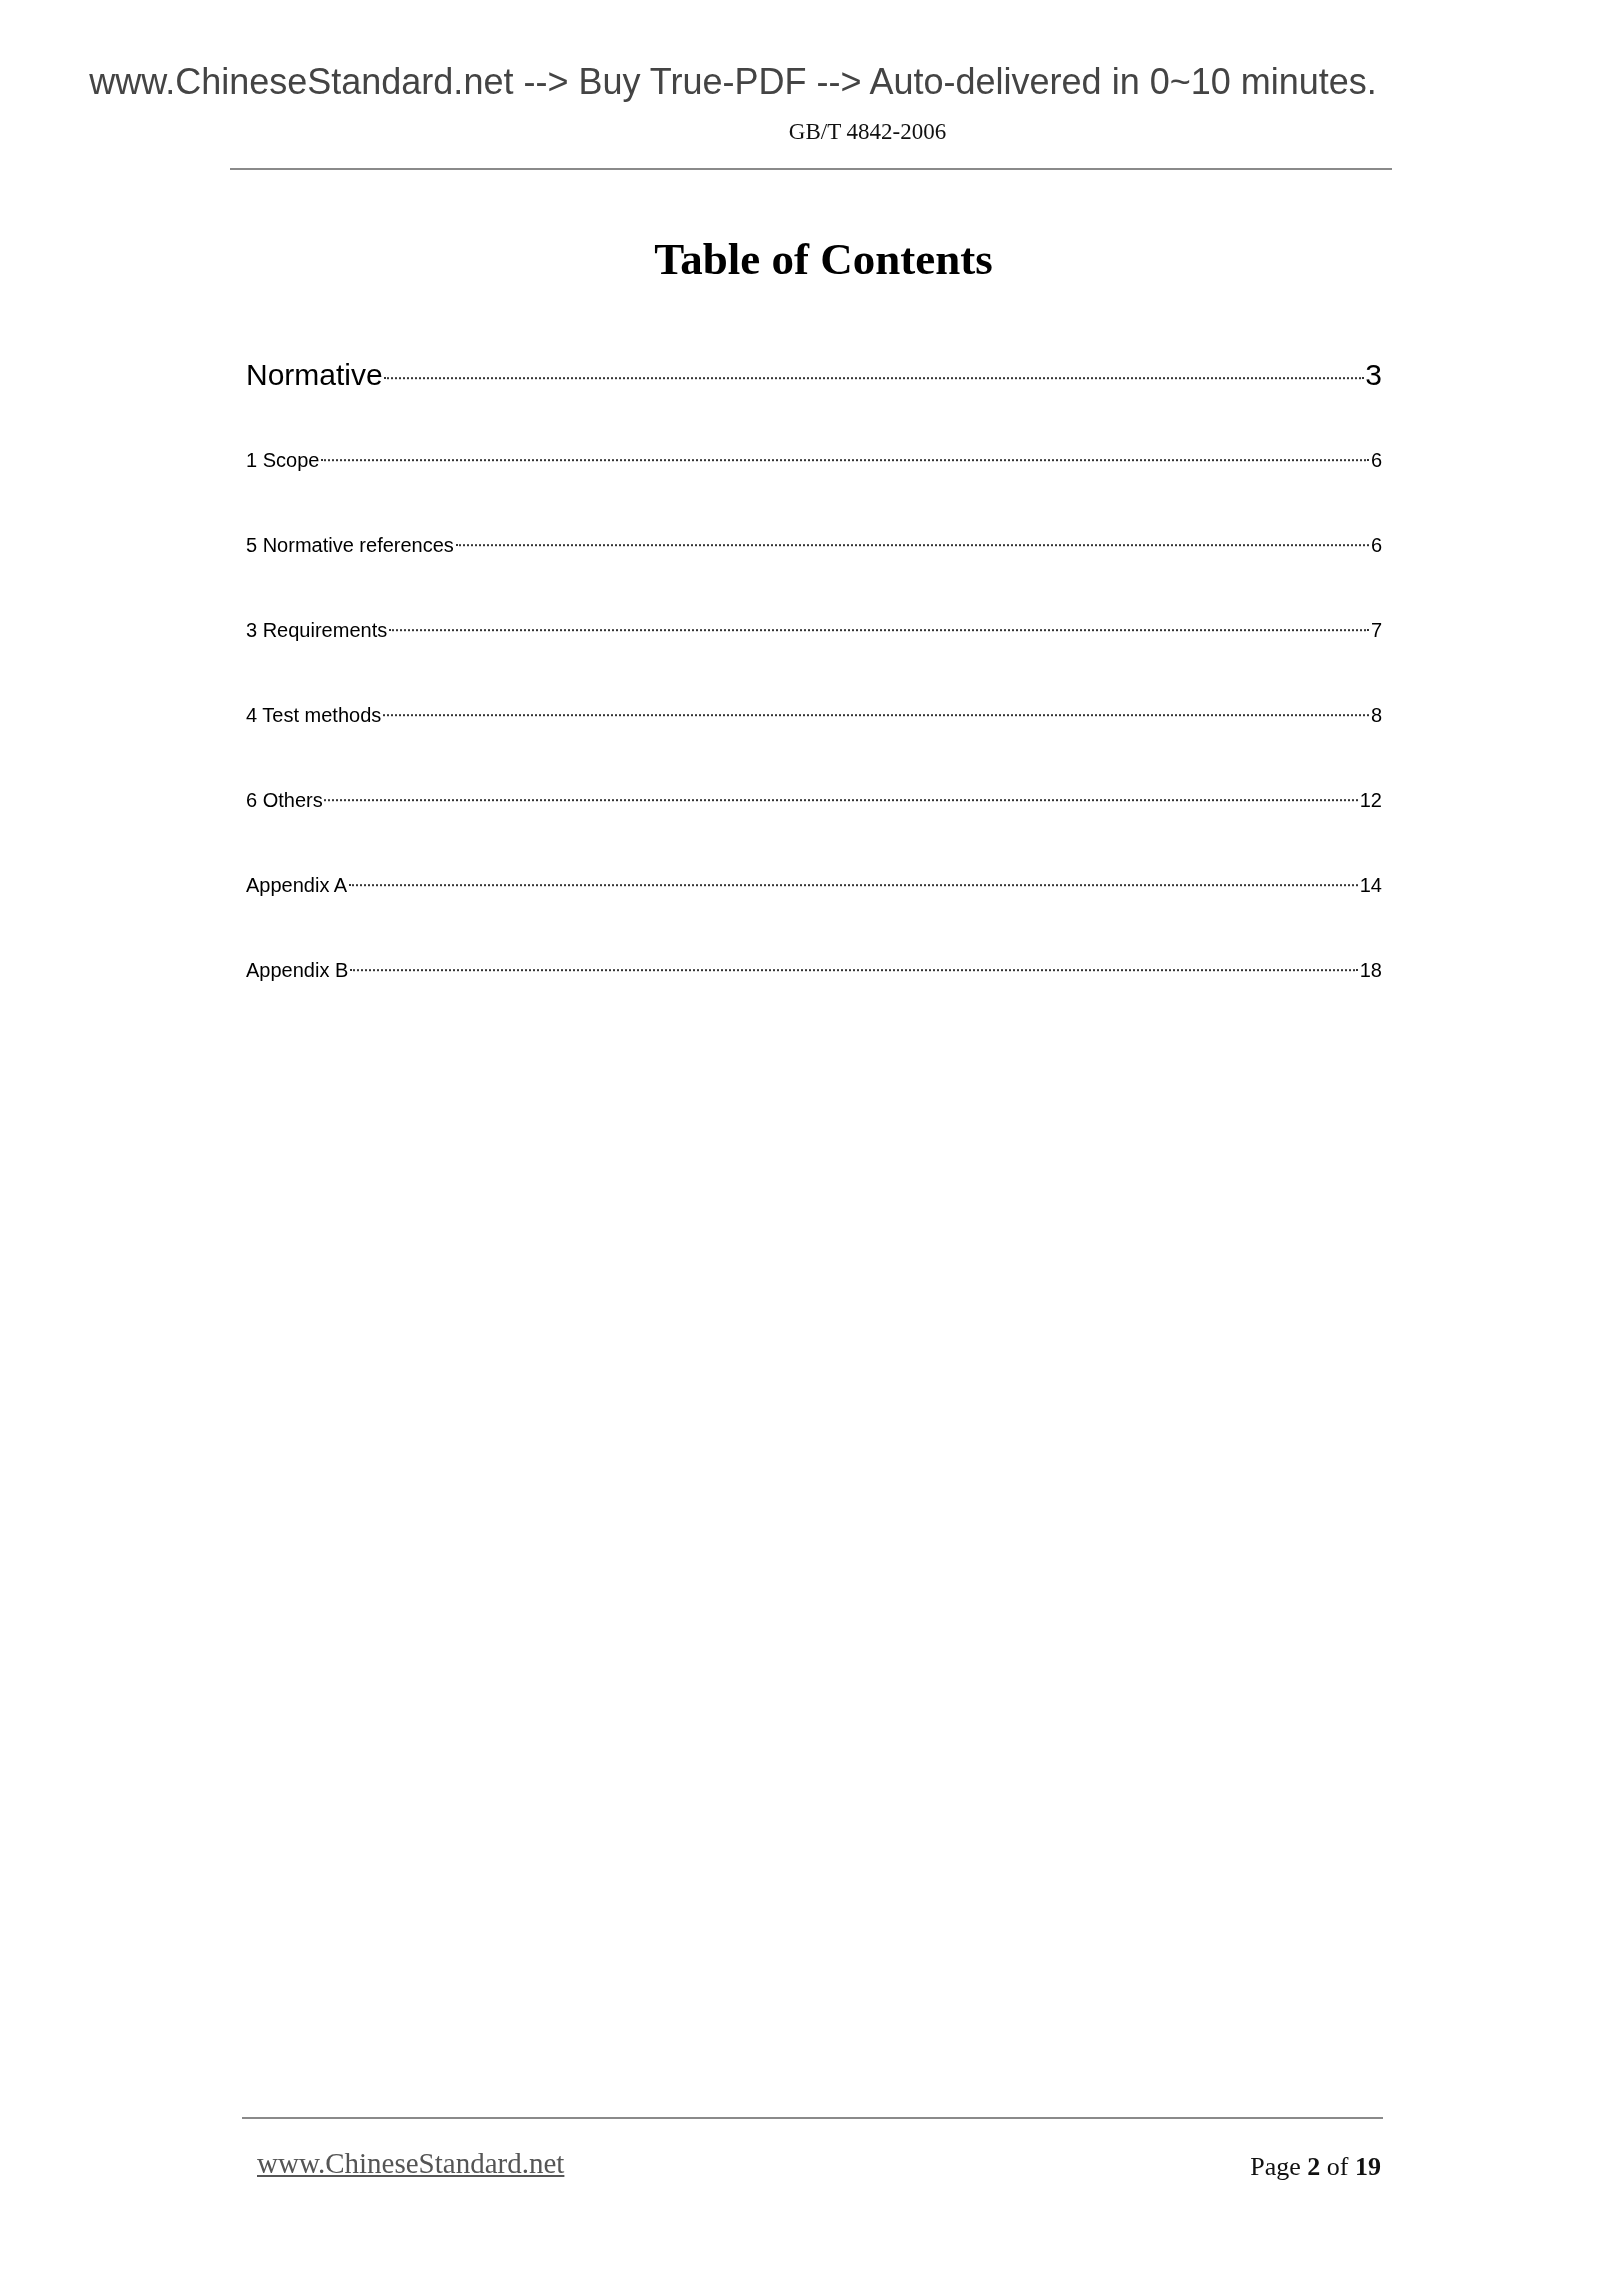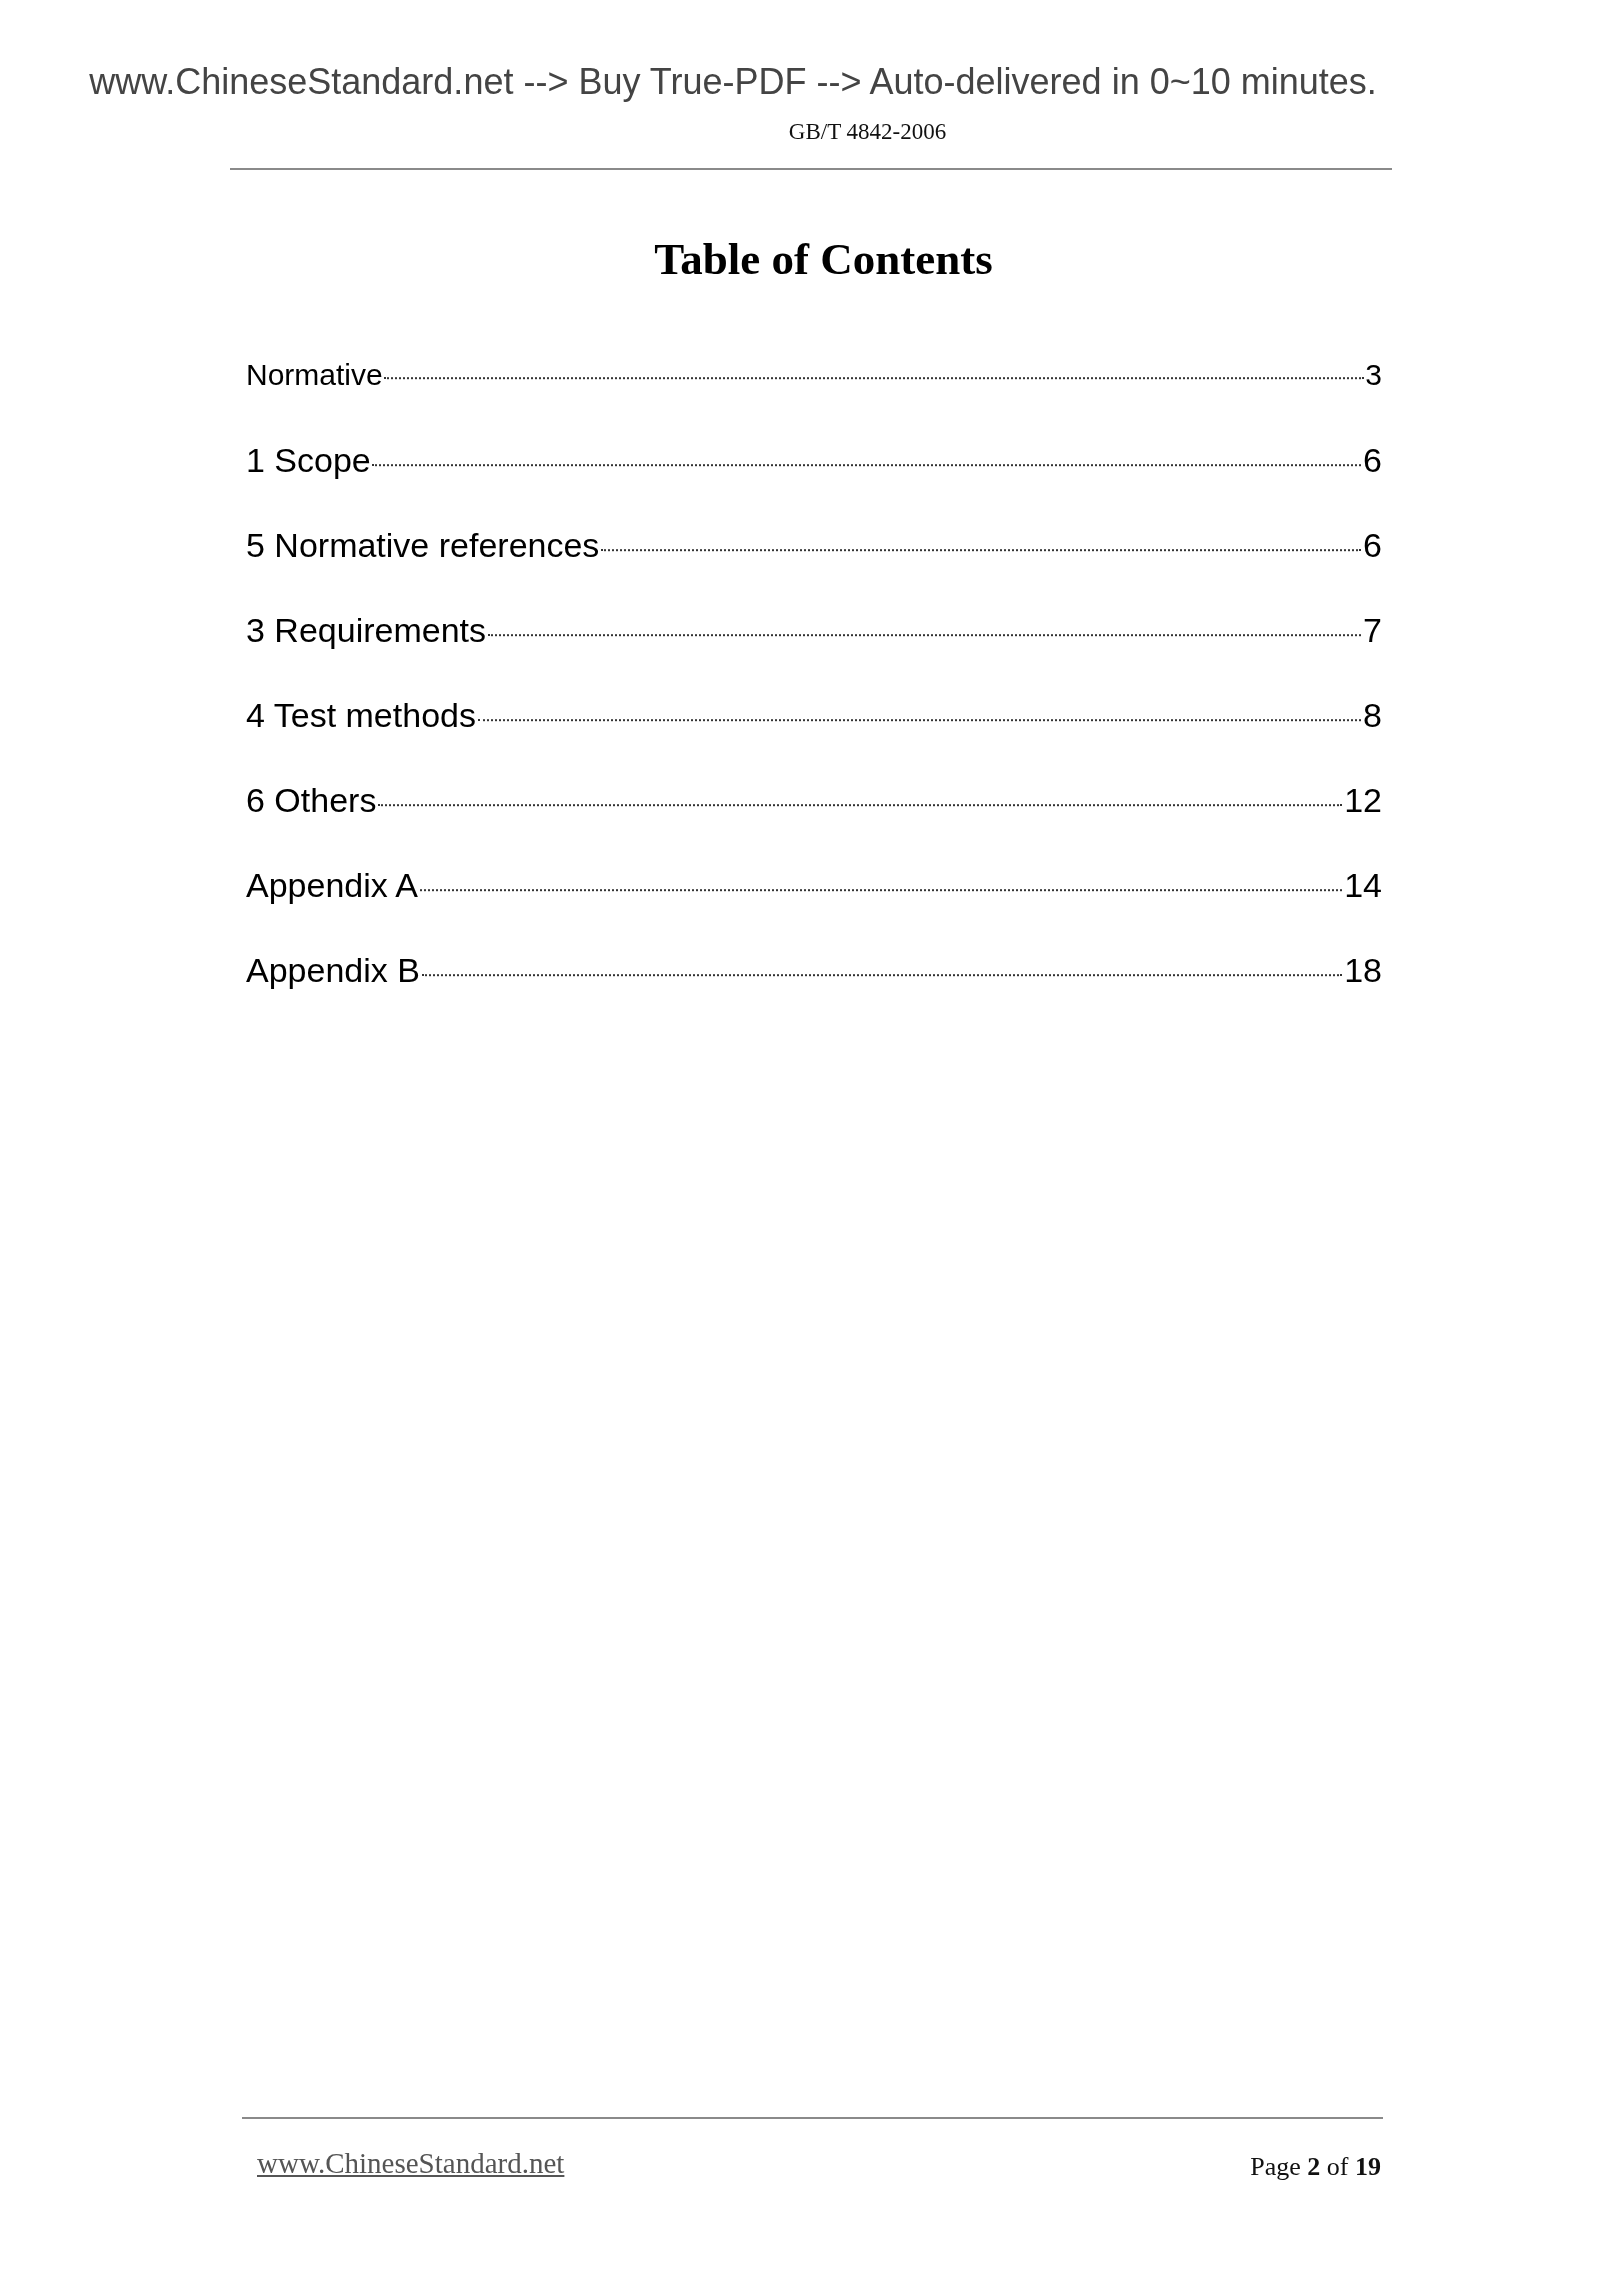--- a/index.html
+++ b/index.html
@@ -63,21 +63,21 @@
     .toc {
       position: absolute;
       left: 246px;
       width: 1136px;
       top: 350px;
     }
     .toc-row {
       display: flex;
       align-items: baseline;
       height: 85px;
-      font-size: 34px;
+      font-size: 20px;
       line-height: 50px;
       font-family: "Liberation Sans", sans-serif;
       color: #000;
     }
     .toc-row.first { font-size: 30px; }
     .toc-label { white-space: nowrap; }
     .toc-leader {
       flex: 1;
       margin: 0 1.7px;
       border-bottom: 2.5px dotted #333;

